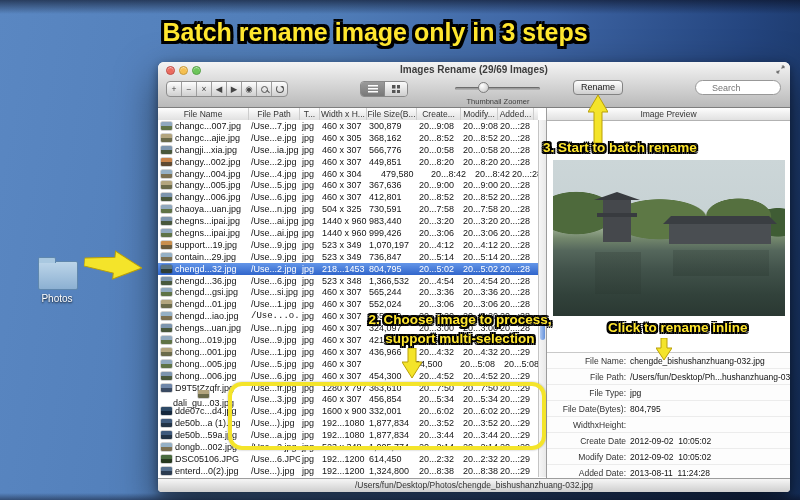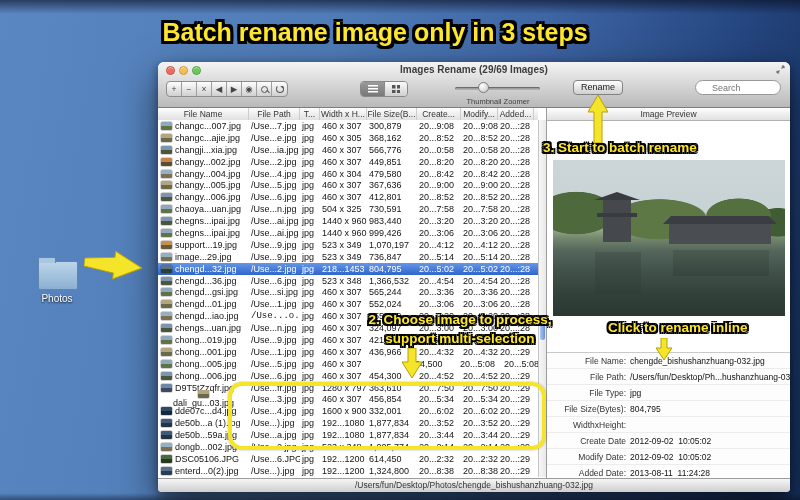--- a/index.html
+++ b/index.html
@@ -259,21 +259,21 @@
           <div class="cell" style="width: 36px;">20...:28</div>
         </div>
         <div class="row">
           <div class="cell namec" style="width: 91px;">
             <span class="thumb" style="background: linear-gradient(rgb(149, 176, 197) 45%, rgb(123, 111, 80) 46%);"></span>
             <span>changy...004.jpg</span>
           </div>
           <div class="cell" style="width: 51px;">/Use...4.jpg</div>
           <div class="cell" style="width: 20px;">jpg</div>
           <div class="cell" style="width: 47px;">460 x 304</div>
-          <div class="cell" style="width: 50px;">479,580</div>
+          <div class="cell" style="width: 50px; margin-left: 12px;">479,580</div>
           <div class="cell" style="width: 44px;">20...8:42</div>
           <div class="cell" style="width: 37px;">20...8:42</div>
           <div class="cell" style="width: 36px;">20...:28</div>
         </div>
         <div class="row">
           <div class="cell namec" style="width: 91px;">
             <span class="thumb" style="background: linear-gradient(rgb(179, 165, 127) 45%, rgb(106, 106, 74) 46%);"></span>
             <span>changy...005.jpg</span>
           </div>
           <div class="cell" style="width: 51px;">/Use...5.jpg</div>
@@ -345,21 +345,21 @@
           <div class="cell" style="width: 20px;">jpg</div>
           <div class="cell" style="width: 47px;">523 x 349</div>
           <div class="cell" style="width: 50px;">1,070,197</div>
           <div class="cell" style="width: 44px;">20...4:12</div>
           <div class="cell" style="width: 37px;">20...4:12</div>
           <div class="cell" style="width: 36px;">20...:28</div>
         </div>
         <div class="row">
           <div class="cell namec" style="width: 91px;">
             <span class="thumb" style="background: linear-gradient(rgb(149, 176, 197) 45%, rgb(123, 111, 80) 46%);"></span>
-            <span>image...29.jpg</span>
+            <span>contain...29.jpg</span>
           </div>
           <div class="cell" style="width: 51px;">/Use...9.jpg</div>
           <div class="cell" style="width: 20px;">jpg</div>
           <div class="cell" style="width: 47px;">523 x 349</div>
           <div class="cell" style="width: 50px;">736,847</div>
           <div class="cell" style="width: 44px;">20...5:14</div>
           <div class="cell" style="width: 37px;">20...5:14</div>
           <div class="cell" style="width: 36px;">20...:28</div>
         </div>
         <div class="row selected">
@@ -616,21 +616,21 @@
           </div>
           <div class="info-row">
             <span class="info-label">File Path:</span>
             <span class="info-value">/Users/fun/Desktop/Ph...hushanzhuang-032.jpg</span>
           </div>
           <div class="info-row">
             <span class="info-label">File Type:</span>
             <span class="info-value">jpg</span>
           </div>
           <div class="info-row">
-            <span class="info-label">File Size(Bytes):</span>
+            <span class="info-label">File Date(Bytes):</span>
             <span class="info-value">804,795</span>
           </div>
           <div class="info-row">
             <span class="info-label">WidthxHeight:</span>
           </div>
           <div class="info-row">
             <span class="info-label">Create Date</span>
             <span class="info-value">2012-09-02  10:05:02</span>
           </div>
           <div class="info-row">

